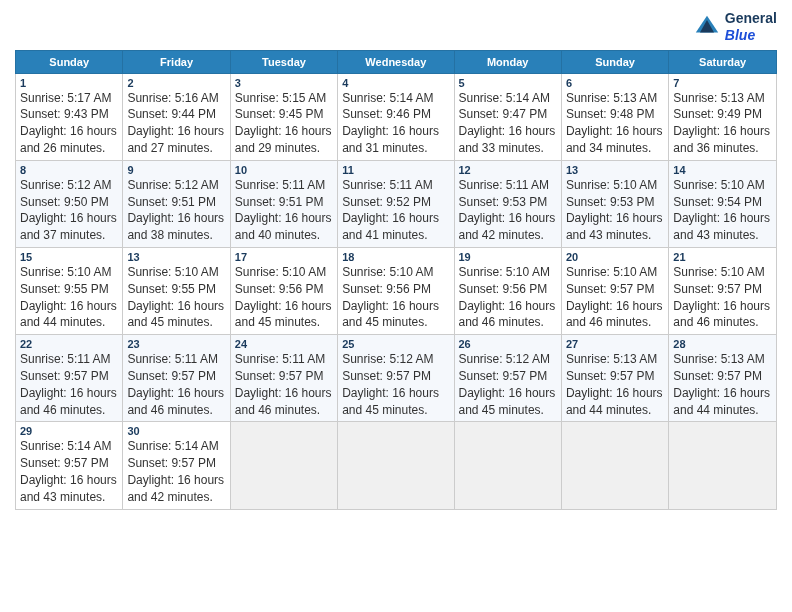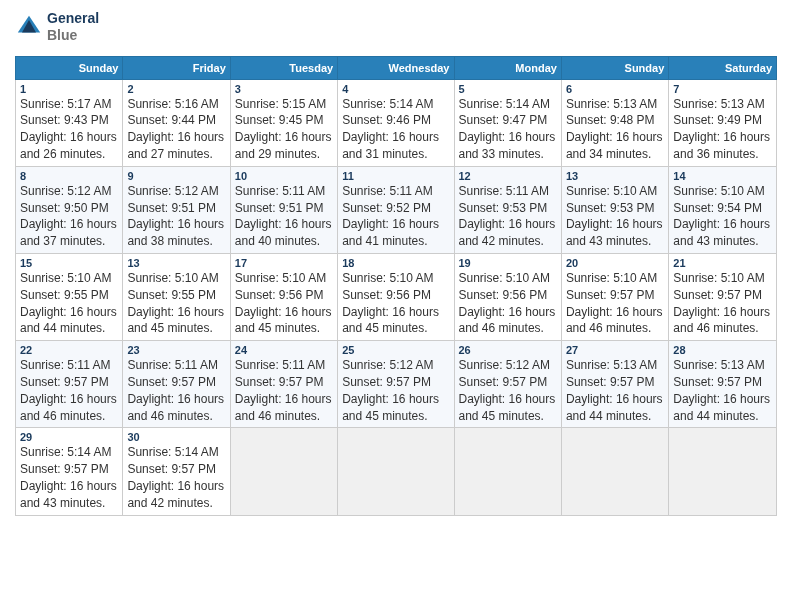--- a/index.html
+++ b/index.html
@@ -11,37 +11,38 @@
       overflow: hidden;
     }
     .page {
       width: 792px;
       height: 612px;
       background: #fff;
       padding: 10px 15px;
     }
     .header-area {
       display: flex;
-      justify-content: flex-start;
+      justify-content: flex-end;
       align-items: flex-start;
-      margin-bottom: 12px;
+      margin-bottom: 6px;
     }
     .logo {
       display: flex;
       align-items: center;
       gap: 4px;
     }
     .logo-text {
       font-size: 14px;
       font-weight: bold;
       color: #1a3a5c;
       line-height: 1.2;
     }
     .logo-text span {
-      color: #737373;
+      color: #1d4ed8;
+      font-style: italic;
     }
     .logo-icon {
       width: 28px;
       height: 28px;
     }
     .title-area {
       text-align: right;
     }
     .main-title {
       font-size: 28px;
@@ -56,21 +57,21 @@
       width: 100%;
       border-collapse: collapse;
       font-size: 9px;
     }
     thead tr th {
       background: #2980b9;
       color: #fff;
       font-size: 11px;
       font-weight: bold;
       padding: 5px 4px;
-      text-align: right;
+      text-align: center;
       border: 1px solid #2471a3;
     }
     tbody tr td {
       border: 1px solid #ccc;
       padding: 3px 4px;
       vertical-align: top;
       background: #fff;
       min-height: 60px;
       height: 72px;
     }

